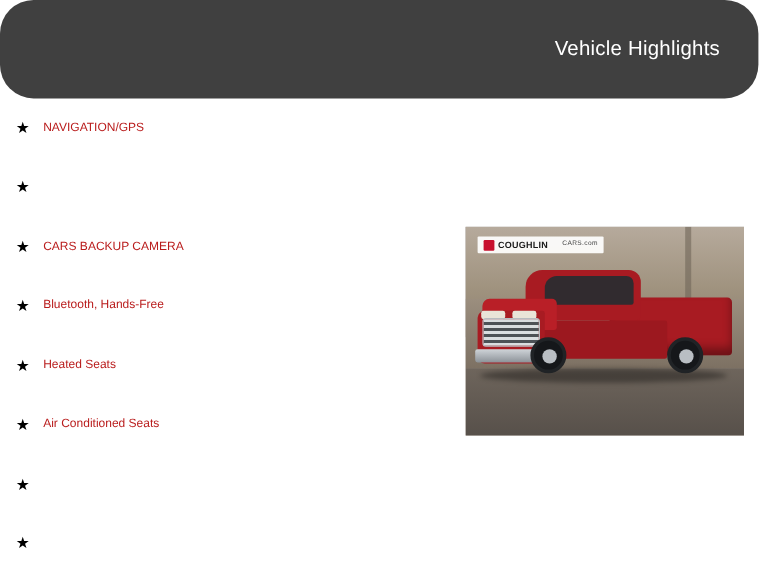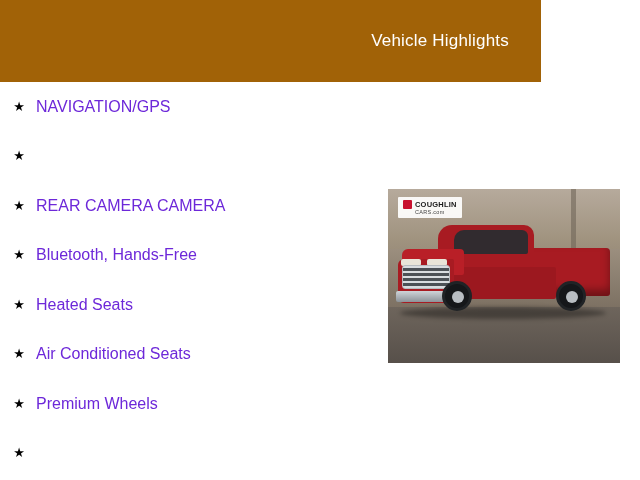--- a/index.html
+++ b/index.html
@@ -17,23 +17,24 @@
   .page {
     width: 640px;
     height: 480px;
     position: relative;
     background: #ffffff;
   }
   .header-bar {
     position: absolute;
     left: 0;
     top: 0;
-    width: 541px;
+    width: 632px;
     height: 82px;
-    background: #a16207;
+    background: #404040;
+    border-radius: 28px;
   }
   .header-title {
     position: absolute;
     right: 32px;
     top: 30px;
     color: #ffffff;
     font-size: 17px;
     line-height: 22px;
     letter-spacing: 0.2px;
     white-space: nowrap;
@@ -56,23 +57,23 @@
   }
   .star-icon {
     width: 14px;
     font-size: 13px;
     line-height: 14px;
     color: #000000;
     flex: 0 0 auto;
     text-align: center;
   }
   .highlight-label {
-    font-size: 16px;
+    font-size: 10px;
     line-height: 20px;
-    color: #6d28d9;
+    color: #b91c1c;
     margin-left: 10px;
     white-space: nowrap;
   }
   .vehicle-photo {
     position: absolute;
     left: 388px;
     top: 189px;
     width: 232px;
     height: 174px;
     overflow: hidden;
@@ -211,21 +212,21 @@
     filter: blur(2px);
   }
   .dealer-badge {
     position: absolute;
     left: 10px;
     top: 8px;
     background: rgba(255,255,255,0.92);
     padding: 3px 5px 2px 5px;
     border-radius: 1px;
     display: flex;
-    flex-direction: column;
+    flex-direction: row;
     align-items: flex-start;
     line-height: 1;
   }
   .dealer-row {
     display: flex;
     align-items: center;
   }
   .dealer-mark {
     width: 9px;
     height: 9px;
@@ -259,37 +260,36 @@
   <ul class="highlights-list">
     <li class="highlight-item">
       <span class="star-icon">★</span>
       <span class="highlight-label">NAVIGATION/GPS</span>
     </li>
     <li class="highlight-item">
       <span class="star-icon">★</span>
     </li>
     <li class="highlight-item">
       <span class="star-icon">★</span>
-      <span class="highlight-label">REAR CAMERA CAMERA</span>
+      <span class="highlight-label">CARS BACKUP CAMERA</span>
     </li>
     <li class="highlight-item">
       <span class="star-icon">★</span>
       <span class="highlight-label">Bluetooth, Hands-Free</span>
     </li>
     <li class="highlight-item">
       <span class="star-icon">★</span>
       <span class="highlight-label">Heated Seats</span>
     </li>
     <li class="highlight-item">
       <span class="star-icon">★</span>
       <span class="highlight-label">Air Conditioned Seats</span>
     </li>
     <li class="highlight-item">
       <span class="star-icon">★</span>
-      <span class="highlight-label">Premium Wheels</span>
     </li>
     <li class="highlight-item">
       <span class="star-icon">★</span>
     </li>
   </ul>
 
   <div class="vehicle-photo">
     <div class="photo-sky"></div>
     <div class="photo-wall"></div>
     <div class="photo-pole"></div>

